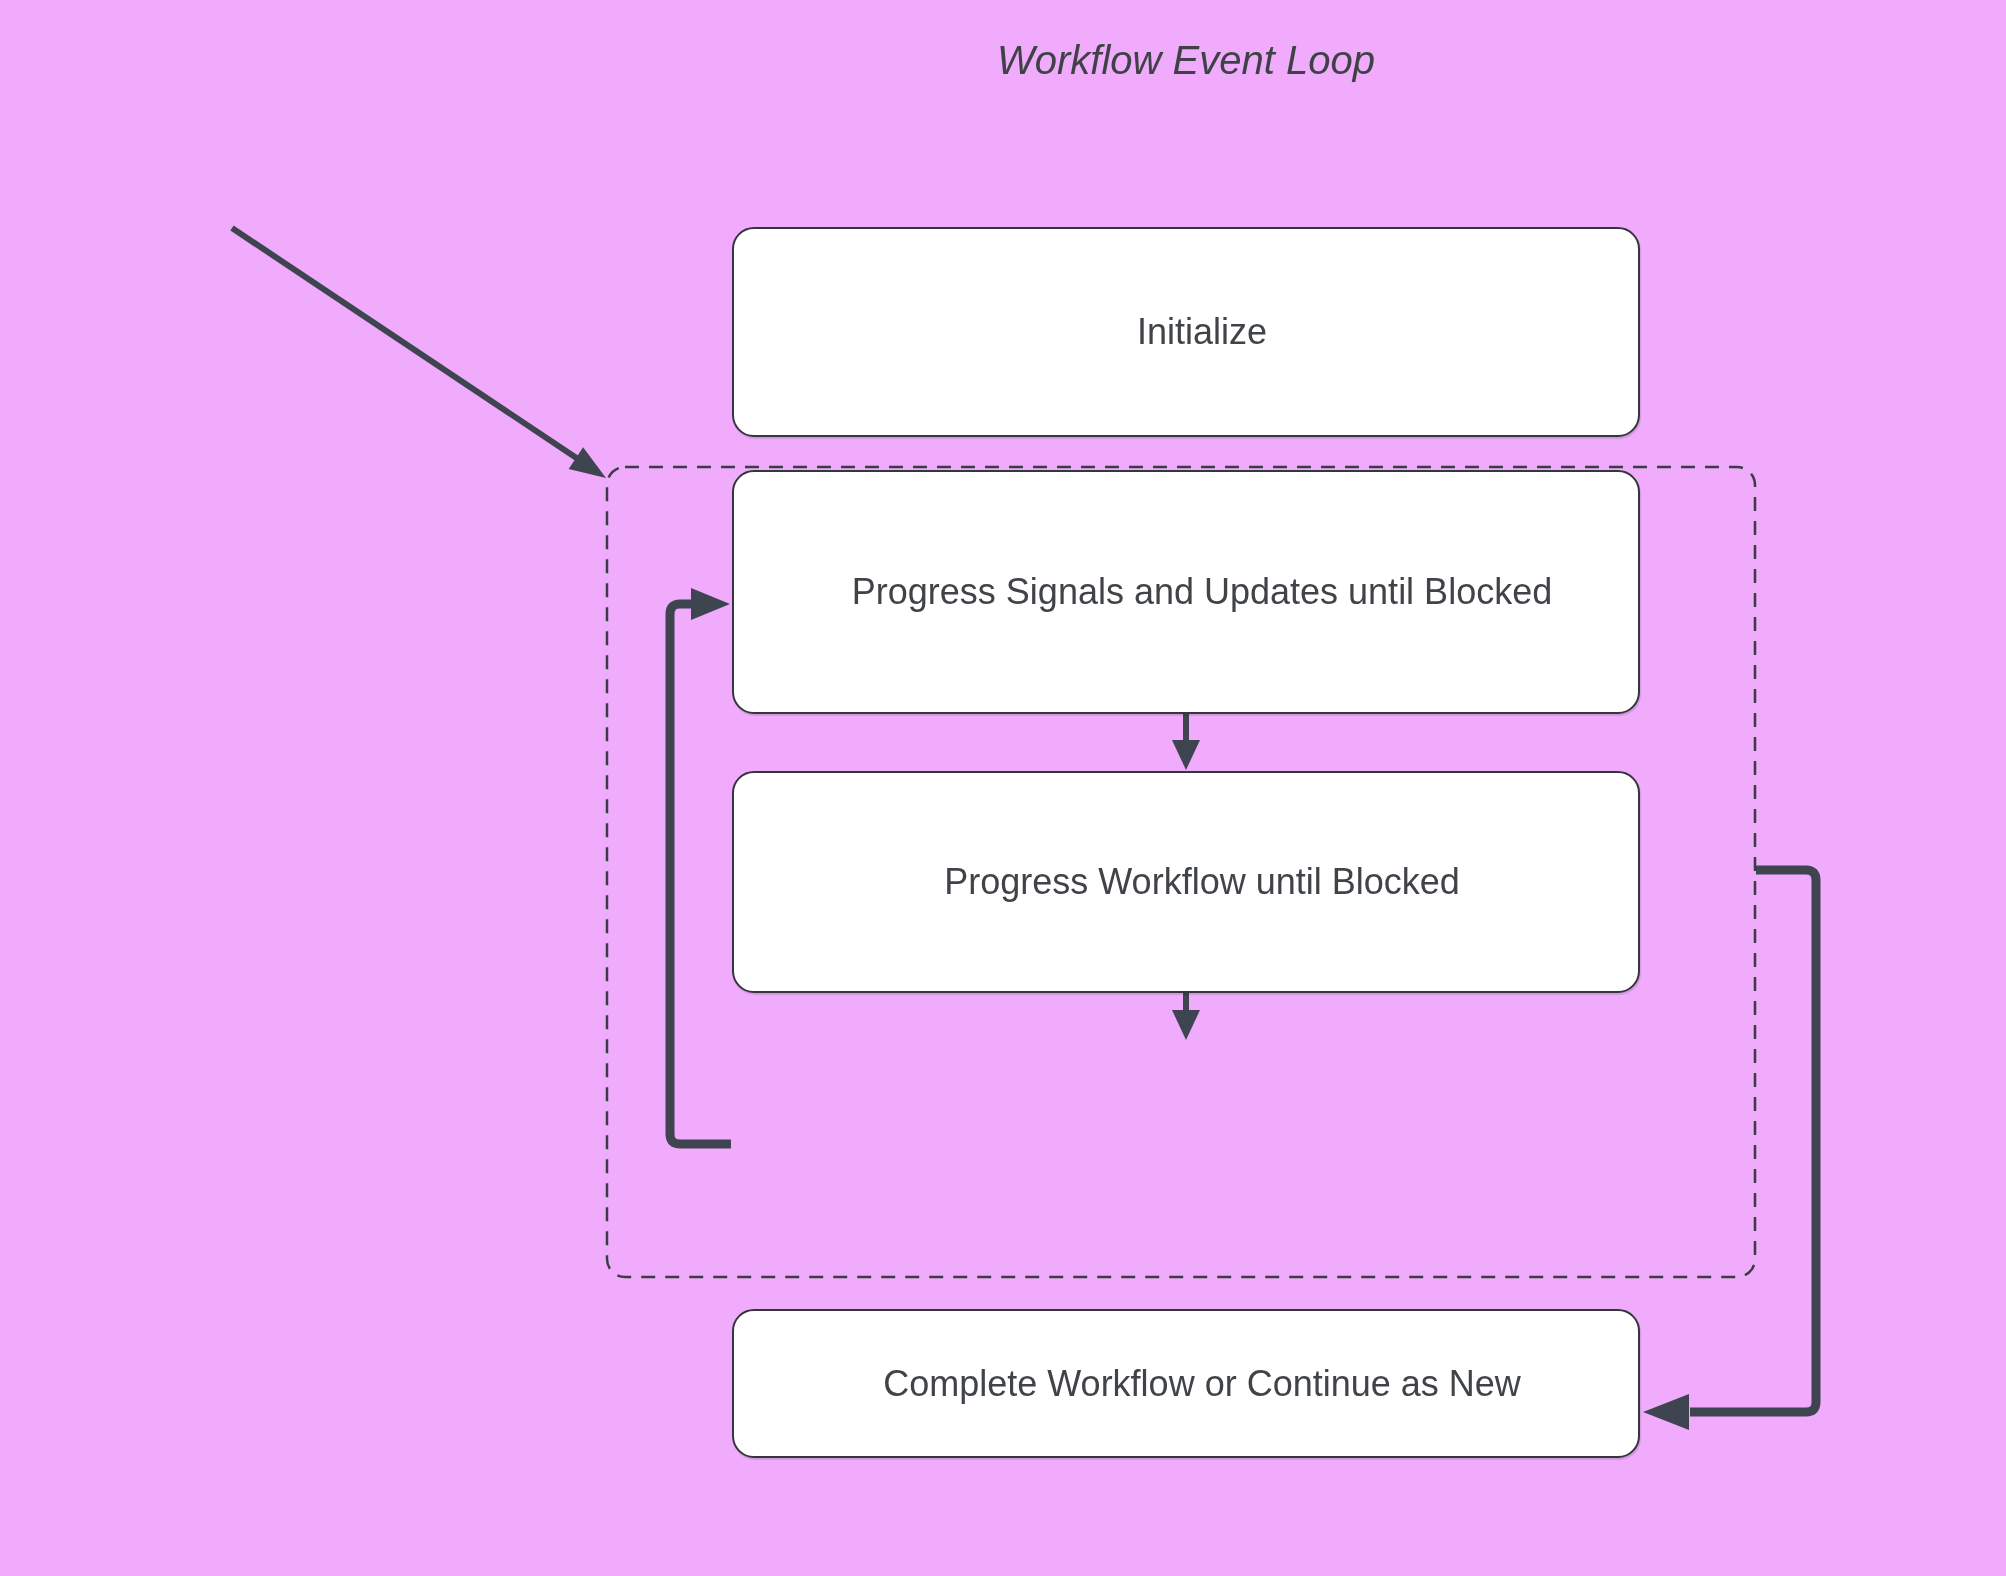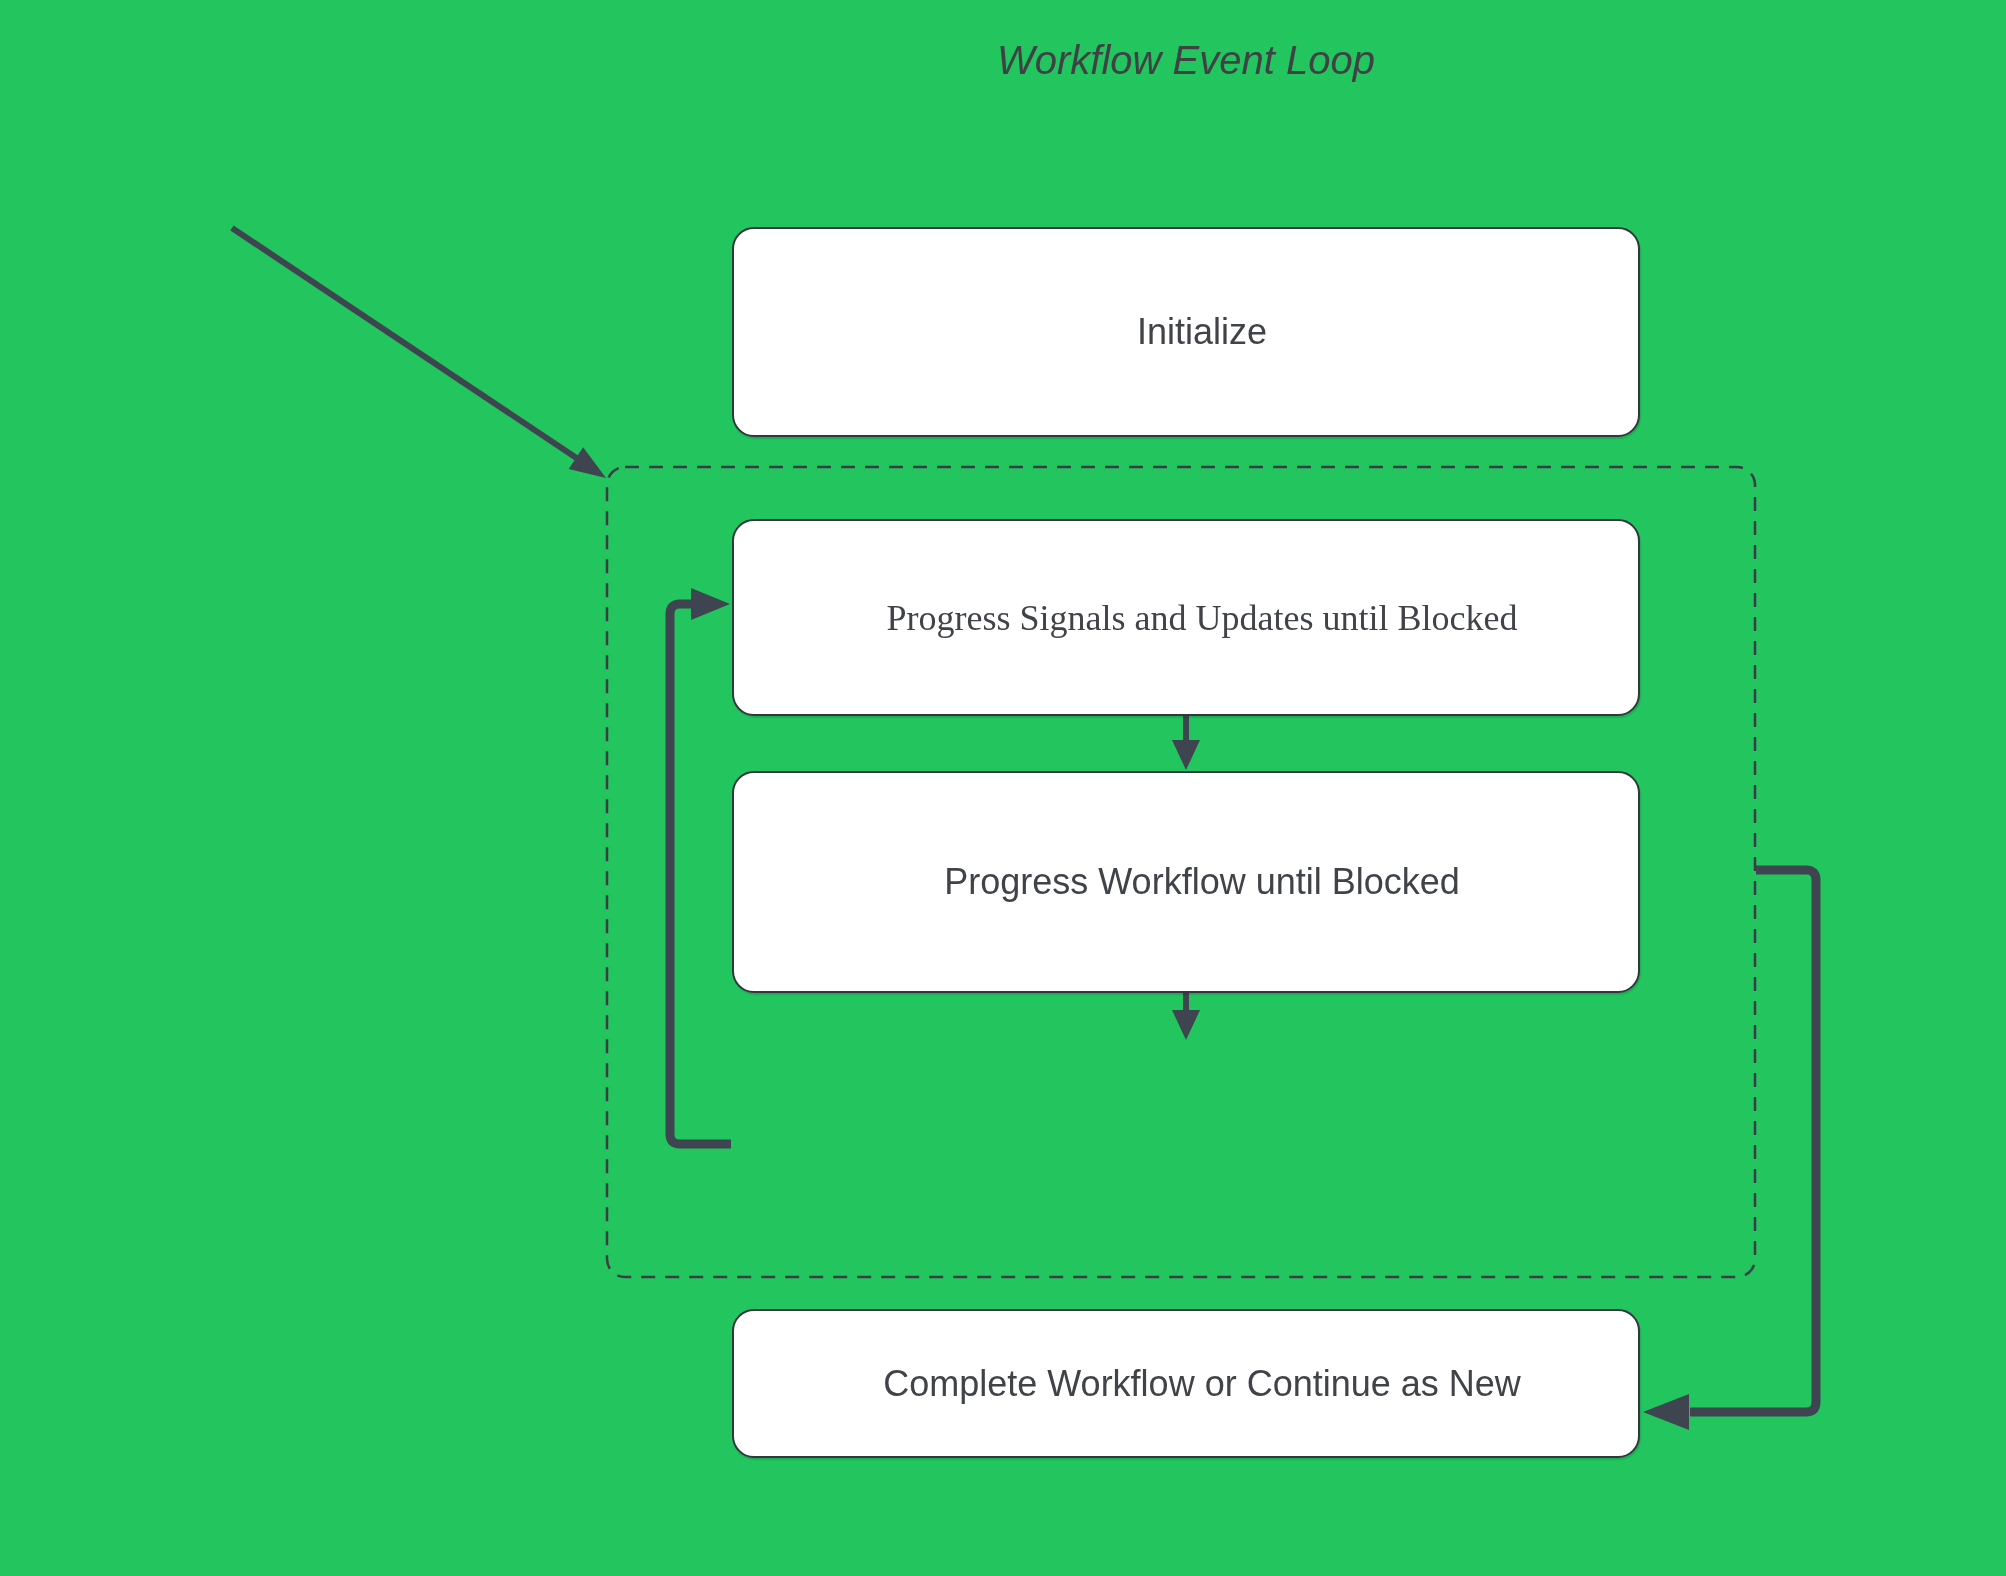--- a/index.html
+++ b/index.html
@@ -1,20 +1,20 @@
 <!DOCTYPE html>
 <html><head>
 <meta charset="utf-8">
 <style>
   html, body { margin: 0; padding: 0; background: #ffffff; }
   .stage {
     position: relative;
     width: 2006px;
     height: 1576px;
-    background: #22c55e;
+    background: #f0abfc;
     font-family: "Liberation Sans", sans-serif;
     overflow: hidden;
   }
   .connector-layer {
     position: absolute;
     left: 0; top: 0;
     width: 2006px; height: 1576px;
   }
   .diagram-title {
     position: absolute;
@@ -46,21 +46,21 @@
     display: flex;
     align-items: center;
     justify-content: center;
     text-align: center;
     font-size: 36px;
     color: #404347;
     box-shadow: 1px 2px 1px rgba(0,0,0,0.12);
     padding-left: 32px;
   }
   .node-initialize        { top: 227px;  height: 210px; }
-  .node-progress-signals  { top: 519px;  height: 197px; font-family: Liberation Serif, serif; }
+  .node-progress-signals  { top: 470px;  height: 244px; }
   .node-progress-workflow { top: 771px;  height: 222px; }
   .node-execute-queries   { top: 1042px; height: 205px; }
   .node-complete          { top: 1309px; height: 149px; }
 </style>
 </head>
 <body>
 
 <div class="stage">
 
   <svg class="connector-layer" viewBox="0 0 2006 1576" xmlns="http://www.w3.org/2000/svg">

